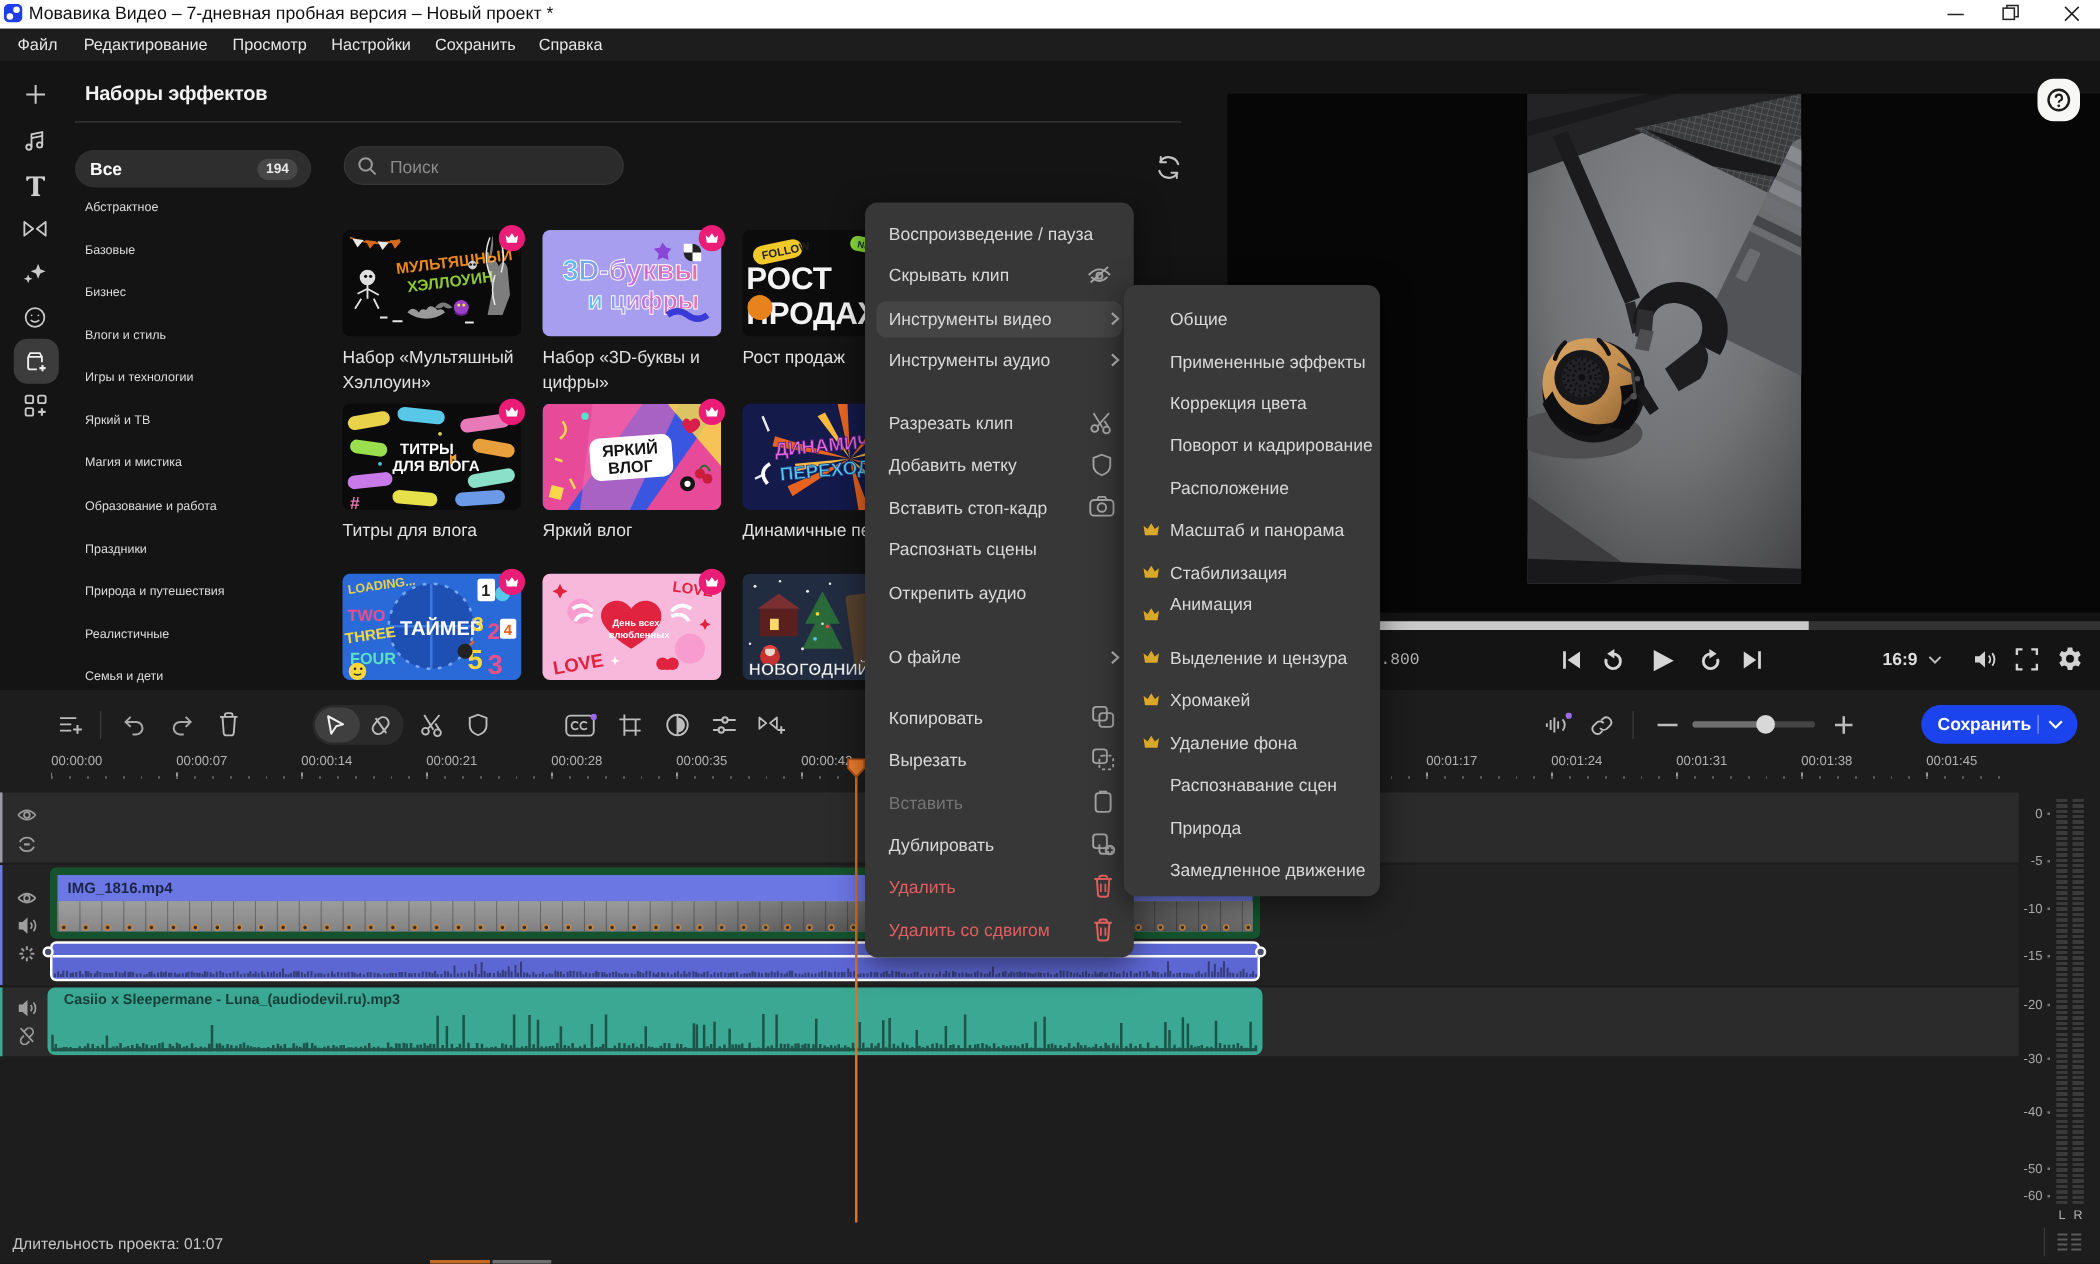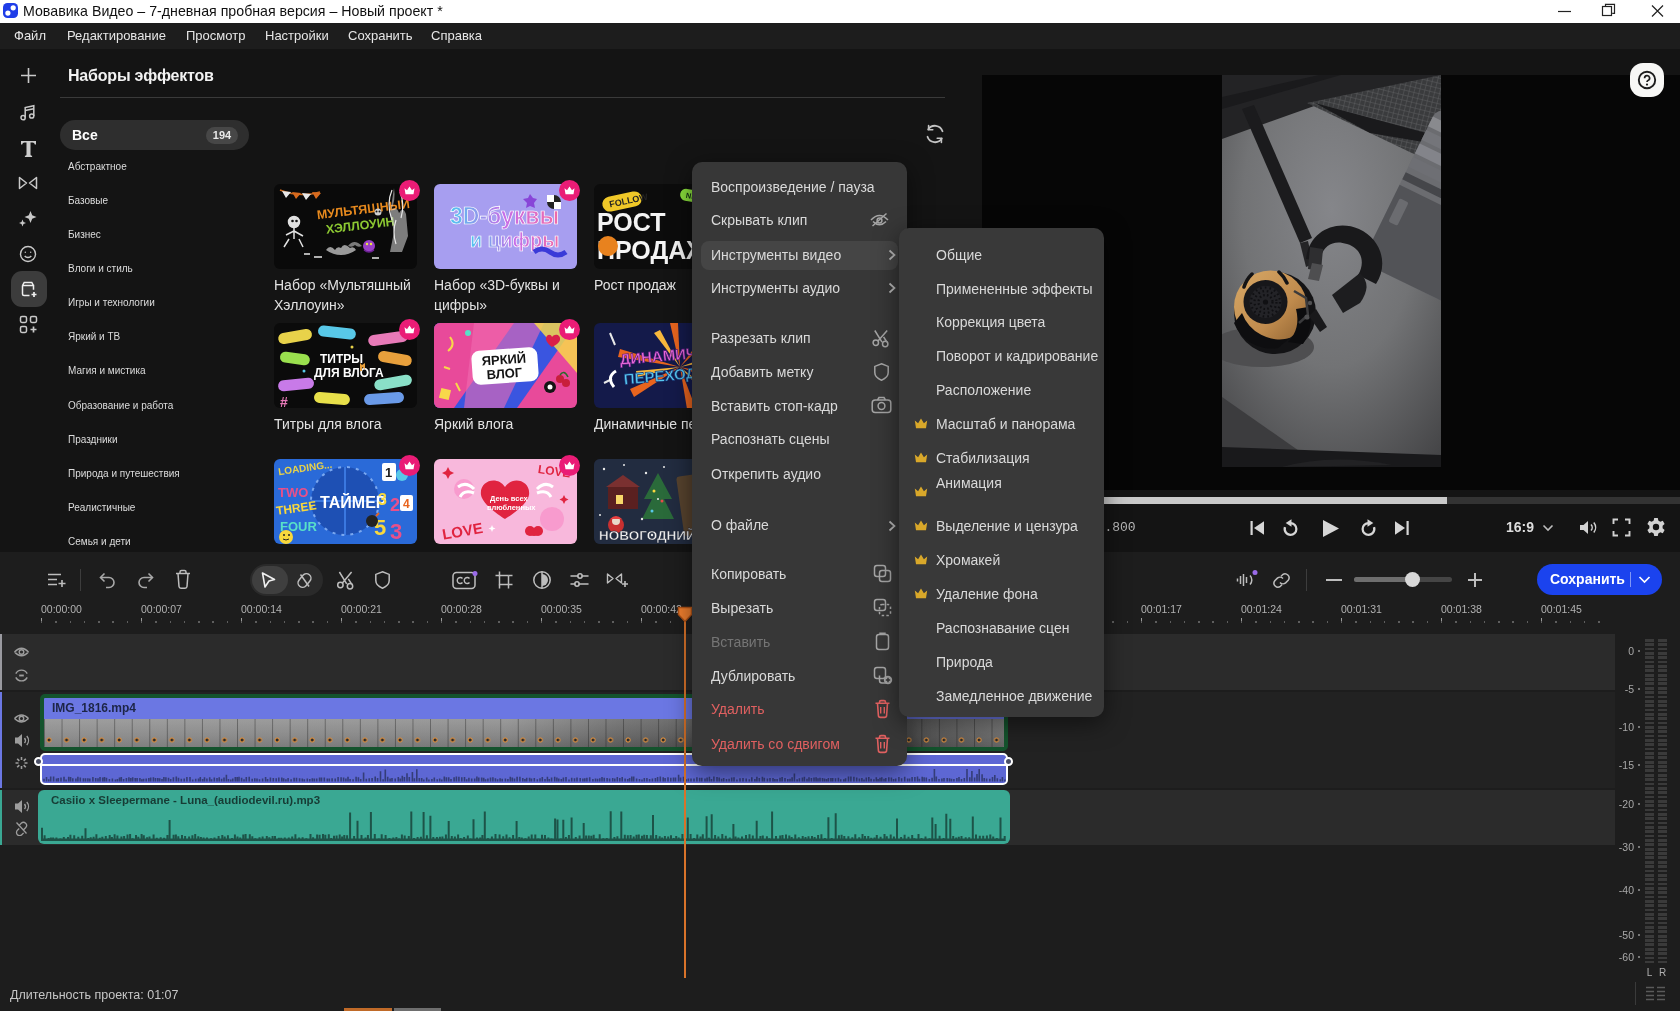--- a/index.html
+++ b/index.html
@@ -117,20 +117,27 @@
   <div class="cat" style="top:214px">Влоги и стиль</div>
   <div class="cat" style="top:248px">Игры и технологии</div>
   <div class="cat" style="top:282px">Яркий и ТВ</div>
   <div class="cat" style="top:316px">Магия и мистика</div>
   <div class="cat" style="top:351px">Образование и работа</div>
   <div class="cat" style="top:385px">Праздники</div>
   <div class="cat" style="top:419px">Природа и путешествия</div>
   <div class="cat" style="top:453px">Реалистичные</div>
   <div class="cat" style="top:487px">Семья и дети</div>
 
+  <div class="abs" style="left:219px;top:68px;width:224px;height:31px;border-radius:16px;background:#2b2b2b;border:1px solid #363636">
+    <svg class="abs" style="left:10px;top:7px" width="16" height="16" viewBox="0 0 16 16" stroke="#9a9a9a" stroke-width="1.6" fill="none">
+        <circle cx="6.5" cy="6.5" r="5"></circle>
+        <path d="M10.3 10.3L14.5 14.5"></path>
+      </svg>
+    <span class="abs" style="left:36px;top:7px;font-size:14px;color:#8b8b8b">Поиск</span>
+  </div>
 
   <div class="thumb" style="left:218px;top:135px;background:#0a0a0a">
     <svg width="143" height="85" viewBox="0 0 143 85">
       <path d="M6 6q20 8 40 2" stroke="#c86a20" stroke-width="1.5" fill="none"></path>
       <path d="M8 7l4 7 5-6zM28 9l4 7 5-6z" fill="#e8e8e8"></path>
         <path d="M18 8l4 7 5-6zM38 8l4 7 5-6z" fill="#d86a1e"></path>
       <text x="43" y="32" font-size="12.5" font-weight="bold" fill="#e88a1e" transform="rotate(-7 70 30)" font-family="Liberation Sans">МУЛЬТЯШНЫЙ</text>
       <text x="52" y="47" font-size="12.5" font-weight="bold" fill="#8cc832" transform="rotate(-7 75 45)" font-family="Liberation Sans">ХЭЛЛОУИН</text>
       <g stroke="#e0e0e0" stroke-width="1.5" fill="none">
           <circle cx="20" cy="38" r="5.5" fill="#e0e0e0"></circle>
@@ -356,21 +363,21 @@
     </div>
   <div class="crown" style="left:503px;top:406px">
       <svg width="11" height="9" viewBox="0 0 11 9">
         <path d="M.5 2.2l2.5 2L5.5.5l2.5 3.7 2.5-2-1 6H1.5z" fill="#fff"></path>
       </svg>
     </div>
   <div class="tlabel" style="left:218px;top:226px">Набор «Мультяшный<br>Хэллоуин»</div>
   <div class="tlabel" style="left:378px;top:226px">Набор «3D-буквы и<br>цифры»</div>
   <div class="tlabel" style="left:538px;top:226px">Рост продаж</div>
   <div class="tlabel" style="left:218px;top:365px">Титры для влога</div>
-  <div class="tlabel" style="left:378px;top:365px">Яркий влога</div>
+  <div class="tlabel" style="left:378px;top:365px">Яркий влог</div>
   <div class="tlabel" style="left:538px;top:365px">Динамичные переходы</div>
 </div>
 
 <div id="preview">
   <div id="pvblack"></div>
   <svg class="abs" style="left:240px;top:26px" width="219" height="392" viewBox="0 0 219 392">
     <defs>
       <radialGradient id="desk" cx="50%" cy="34%" r="90%">
           <stop offset="0" stop-color="#85868a"></stop>
           <stop offset=".45" stop-color="#727375"></stop>
@@ -596,21 +603,21 @@
     <g stroke-width="1.6">
         <path d="M8.5 46v3M8.5 55v3M2.5 52h3M14.5 52h-3M4.2 47.8l2.1 2.1M12.8 56.2l-2.1-2.1M4.2 56.2l2.1-2.1M12.8 47.8l-2.1 2.1"></path>
       </g>
   </svg>
   <svg class="abs" style="left:13px;top:248px" width="17" height="36" viewBox="0 0 17 36" fill="none" stroke="#9d9d9d" stroke-width="1.4">
     <path d="M2 3.5v6h3l4 3.5v-13l-4 3.5z" fill="#9d9d9d" stroke="none"></path>
       <path d="M11.5 4a4 4 0 0 1 0 5M13.8 2a7 7 0 0 1 0 9"></path>
     <path d="M6.2 28.5l-1.8 1.8a3.1 3.1 0 0 0 4.4 4.4l1.8-1.8M10.8 29.5l1.8-1.8a3.1 3.1 0 0 0-4.4-4.4l-1.8 1.8M3.5 22.5l10 11" stroke-width="1.3"></path>
     </svg>
 
-  <div class="abs" style="left:40px;top:142px;width:968px;height:57px;border:4px solid #14532d;border-radius:5px;background:#6b77e3;overflow:hidden">
+  <div class="abs" style="left:40px;top:142px;width:968px;height:57px;border:6px solid #14532d;border-radius:5px;background:#6b77e3;overflow:hidden">
     <div class="abs" style="left:8px;top:3px;font-size:12px;font-weight:bold;color:#1d2547">IMG_1816.mp4</div>
     <div class="abs" style="left:0;top:21px;width:964px;height:32px;background-color:#8a8a8a;background-image:radial-gradient(circle 1.2px at 5px 21px,#2a2a2a 1.1px,rgba(0,0,0,0) 1.8px),radial-gradient(circle 2.6px at 5px 21px,#d28a40 2.2px,rgba(0,0,0,0) 3px),repeating-linear-gradient(90deg,rgba(25,25,25,.38) 0 1px,rgba(0,0,0,0) 1px 17.55px),linear-gradient(90deg,rgba(160,160,160,.45) 0%,rgba(150,150,150,.35) 48%,rgba(70,70,70,.4) 60%,rgba(40,40,40,.45) 70%,rgba(125,125,125,.3) 80%,rgba(35,35,35,.5) 90%,rgba(100,100,100,.35) 100%),linear-gradient(180deg,#9c9c9c 0%,#828282 50%,#5f5f5f 100%);background-size:17.55px 32px,17.55px 32px,17.55px 32px,100% 100%,100% 100%"></div>
   </div>
 
   <div class="abs" style="left:40px;top:201px;width:968px;height:32px;border:2px solid #fff;border-radius:5px;background:#5d67d4;overflow:hidden">
     <svg class="abs" style="left:0;top:14px" width="964" height="14" viewBox="0 0 964 14" preserveAspectRatio="none">
         <path d="M2.0 12.5V9.7M4.5 12.5V8.1M6.7 12.5V10.2M8.7 12.5V7.6M11.6 12.5V7.6M14.5 12.5V9.4M16.3 12.5V8.9M19.0 12.5V8.5M22.0 12.5V7.7M24.1 12.5V10.4M26.7 12.5V7.8M28.6 12.5V8.0M30.8 12.5V9.3M33.9 12.5V9.6M35.9 12.5V7.8M38.3 12.5V8.5M41.4 12.5V9.2M43.5 12.5V9.3M45.9 12.5V9.3M47.8 12.5V9.4M50.9 12.5V7.9M53.7 12.5V8.9M56.0 12.5V9.3M58.0 12.5V8.0M60.7 12.5V8.6M62.5 12.5V8.1M64.5 12.5V8.8M67.4 12.5V9.9M70.4 12.5V9.5M73.4 12.5V10.5M75.4 12.5V10.1M77.5 12.5V8.5M79.3 12.5V8.1M81.6 12.5V10.0M84.4 12.5V8.9M86.9 12.5V8.2M88.8 12.5V9.0M90.7 12.5V8.2M93.2 12.5V9.1M95.1 12.5V9.1M97.9 12.5V9.0M99.8 12.5V10.3M101.6 12.5V9.7M104.2 12.5V9.5M106.8 12.5V9.1M108.7 12.5V8.4M111.4 12.5V8.2M113.5 12.5V9.1M115.8 12.5V9.1M117.7 12.5V9.2M120.0 12.5V10.0M121.9 12.5V8.0M123.9 12.5V8.3M126.5 12.5V8.7M128.7 12.5V10.1M131.4 12.5V8.2M134.3 12.5V7.6M136.5 12.5V8.8M139.3 12.5V9.8M142.2 12.5V9.4M144.9 12.5V8.1M148.0 12.5V8.0M150.7 12.5V10.4M153.7 12.5V9.7M156.5 12.5V9.6M158.3 12.5V7.9M160.6 12.5V10.1M162.5 12.5V8.3M164.9 12.5V9.5M167.7 12.5V8.2M169.6 12.5V10.3M172.3 12.5V8.5M175.0 12.5V9.0M177.2 12.5V8.2M179.6 12.5V9.7M182.0 12.5V8.5M184.4 12.5V5.8M186.5 12.5V10.1M188.8 12.5V10.5M190.8 12.5V9.4M193.3 12.5V8.0M195.2 12.5V7.9M197.0 12.5V7.7M199.6 12.5V8.8M202.0 12.5V10.2M204.3 12.5V8.1M207.2 12.5V7.7M210.2 12.5V9.8M212.8 12.5V9.3M215.0 12.5V9.5M217.5 12.5V10.2M220.6 12.5V9.5M223.6 12.5V8.1M225.6 12.5V9.9M228.4 12.5V8.5M231.3 12.5V9.0M234.2 12.5V9.2M236.8 12.5V8.6M239.8 12.5V8.6M241.7 12.5V9.2M243.9 12.5V10.3M246.1 12.5V9.1M249.1 12.5V10.3M252.1 12.5V8.7M254.5 12.5V8.8M257.6 12.5V9.2M260.3 12.5V9.5M262.3 12.5V10.3M265.3 12.5V9.5M267.8 12.5V10.0M270.3 12.5V9.2M272.3 12.5V9.4M274.7 12.5V9.5M277.6 12.5V8.6M279.5 12.5V8.5M282.3 12.5V8.5M285.3 12.5V9.5M287.3 12.5V9.5M290.1 12.5V9.3M293.2 12.5V9.6M296.1 12.5V8.1M299.1 12.5V8.3M301.6 12.5V8.6M303.9 12.5V9.4M306.0 12.5V7.7M308.1 12.5V10.1M311.1 12.5V10.2M314.1 12.5V7.8M316.4 12.5V8.2M318.7 12.5V10.0M321.6 12.5V3.4M324.3 12.5V9.8M327.2 12.5V9.2M330.1 12.5V9.1M333.2 12.5V7.5M335.6 12.5V8.9M338.5 12.5V2.2M341.1 12.5V10.2M343.3 12.5V0.6M345.7 12.5V7.7M348.1 12.5V9.5M350.0 12.5V9.0M353.2 12.5V9.4M356.3 12.5V8.0M358.3 12.5V9.6M360.3 12.5V6.7M362.4 12.5V8.0M365.0 12.5V4.2M367.3 12.5V8.1M370.4 12.5V2.9M372.4 12.5V9.2M374.8 12.5V0.2M377.3 12.5V9.0M379.7 12.5V9.1M381.8 12.5V10.5M384.7 12.5V8.6M386.9 12.5V10.4M389.9 12.5V10.0M392.3 12.5V8.4M395.2 12.5V10.3M397.7 12.5V9.6M399.8 12.5V10.4M402.3 12.5V7.5M404.4 12.5V8.2M406.7 12.5V8.2M409.0 12.5V10.1M412.1 12.5V8.3M414.4 12.5V7.6M416.9 12.5V7.7M419.8 12.5V8.3M422.5 12.5V8.0M424.7 12.5V10.3M426.9 12.5V8.7M429.7 12.5V9.4M432.7 12.5V9.4M434.9 12.5V7.6M436.8 12.5V8.6M439.7 12.5V8.5M441.7 12.5V8.7M443.6 12.5V10.3M445.9 12.5V9.4M448.5 12.5V8.5M450.9 12.5V8.2M453.4 12.5V9.3M455.6 12.5V10.2M458.1 12.5V9.3M460.2 12.5V9.7M463.4 12.5V9.6M465.9 12.5V10.1M468.3 12.5V7.8M470.3 12.5V8.5M472.5 12.5V9.5M475.1 12.5V7.8M477.9 12.5V7.7M480.8 12.5V9.0M482.9 12.5V10.1M484.7 12.5V8.8M487.6 12.5V8.8M489.5 12.5V9.6M492.3 12.5V8.9M495.3 12.5V10.3M498.0 12.5V9.2M500.3 12.5V7.9M503.0 12.5V10.0M505.4 12.5V7.8M507.3 12.5V10.0M509.6 12.5V8.4M512.7 12.5V7.8M514.9 12.5V8.6M516.8 12.5V9.6M519.3 12.5V10.0M521.4 12.5V8.5M524.0 12.5V8.0M527.0 12.5V10.4M529.7 12.5V8.8M532.5 12.5V9.3M535.0 12.5V8.6M538.2 12.5V9.1M540.9 12.5V9.6M542.8 12.5V9.2M544.9 12.5V8.7M547.7 12.5V8.3M550.9 12.5V10.1M553.5 12.5V9.5M555.6 12.5V9.8M557.8 12.5V9.3M560.0 12.5V7.9M562.2 12.5V8.8M565.1 12.5V9.0M567.6 12.5V9.6M570.7 12.5V9.0M572.8 12.5V9.4M575.3 12.5V7.9M577.8 12.5V8.9M580.2 12.5V7.9M583.1 12.5V9.4M585.7 12.5V9.9M587.6 12.5V9.0M589.8 12.5V7.5M591.7 12.5V7.6M594.6 12.5V9.5M597.5 12.5V9.9M600.0 12.5V10.4M602.3 12.5V9.1M604.9 12.5V9.0M607.6 12.5V10.0M610.4 12.5V9.6M613.4 12.5V8.9M615.6 12.5V8.1M618.3 12.5V7.6M621.2 12.5V8.3M623.1 12.5V9.1M626.0 12.5V8.2M628.8 12.5V8.7M631.5 12.5V8.6M633.5 12.5V8.5M636.6 12.5V5.7M638.6 12.5V8.4M641.5 12.5V7.7M644.3 12.5V10.3M646.4 12.5V9.5M649.0 12.5V9.6M652.0 12.5V9.5M654.9 12.5V8.3M657.7 12.5V8.7M659.8 12.5V8.8M663.0 12.5V9.6M665.1 12.5V8.4M667.4 12.5V7.7M669.5 12.5V10.1M671.9 12.5V7.6M675.0 12.5V8.1M677.2 12.5V8.4M679.6 12.5V9.7M681.7 12.5V8.9M684.5 12.5V10.1M687.1 12.5V9.8M689.7 12.5V8.6M692.0 12.5V8.3M694.9 12.5V10.5M698.0 12.5V9.3M701.0 12.5V9.1M704.2 12.5V9.5M707.3 12.5V10.2M709.8 12.5V8.3M712.9 12.5V10.0M714.9 12.5V7.7M717.3 12.5V9.0M720.4 12.5V7.7M722.3 12.5V8.8M725.4 12.5V9.6M728.0 12.5V9.0M731.0 12.5V9.1M732.9 12.5V10.0M735.1 12.5V9.9M738.0 12.5V8.8M740.1 12.5V7.9M743.0 12.5V9.0M745.8 12.5V9.9M748.0 12.5V9.8M750.1 12.5V8.2M752.4 12.5V4.4M755.1 12.5V10.3M757.4 12.5V9.3M760.4 12.5V8.4M762.4 12.5V7.8M765.0 12.5V9.8M767.0 12.5V8.3M769.4 12.5V8.9M772.0 12.5V8.5M774.1 12.5V8.2M776.0 12.5V9.2M778.0 12.5V8.8M780.5 12.5V9.0M782.5 12.5V9.5M784.5 12.5V9.9M786.4 12.5V9.0M788.9 12.5V9.0M790.7 12.5V9.1M793.5 12.5V9.3M796.4 12.5V8.8M798.7 12.5V10.3M801.8 12.5V10.3M803.6 12.5V9.3M806.5 12.5V7.6M808.9 12.5V7.5M811.9 12.5V7.8M814.7 12.5V8.5M817.4 12.5V9.5M819.9 12.5V8.9M822.0 12.5V10.5M824.3 12.5V8.5M826.8 12.5V8.0M829.1 12.5V9.7M831.9 12.5V10.2M834.3 12.5V8.2M836.1 12.5V9.9M838.0 12.5V8.7M839.8 12.5V8.3M842.0 12.5V9.8M843.8 12.5V9.0M846.8 12.5V8.3M849.4 12.5V8.5M851.6 12.5V10.1M853.7 12.5V9.6M856.9 12.5V7.9M859.6 12.5V9.2M862.7 12.5V7.7M865.6 12.5V9.5M867.6 12.5V9.4M870.1 12.5V8.0M872.9 12.5V8.1M875.5 12.5V7.6M877.4 12.5V9.8M880.2 12.5V7.7M882.1 12.5V8.3M884.3 12.5V8.5M887.3 12.5V9.9M890.1 12.5V8.8M892.4 12.5V-1.5M894.3 12.5V7.5M897.0 12.5V9.9M899.9 12.5V9.4M902.0 12.5V9.0M905.2 12.5V9.1M907.5 12.5V9.3M909.5 12.5V9.7M911.9 12.5V10.0M914.9 12.5V9.0M917.0 12.5V8.0M919.5 12.5V10.0M922.3 12.5V9.0M925.0 12.5V-0.8M927.8 12.5V8.2M929.9 12.5V2.0M932.6 12.5V8.5M935.0 12.5V4.9M937.2 12.5V-0.5M940.1 12.5V5.2M942.2 12.5V8.9M944.6 12.5V9.4M947.8 12.5V9.8M950.5 12.5V7.9M952.8 12.5V5.9M955.3 12.5V9.2M958.3 12.5V10.2M960.4 12.5V7.9M962.9 12.5V10.4M966.0 12.5V7.8" stroke="#343d78" stroke-width="1.6" fill="none"></path>
       </svg>
     <div class="abs" style="left:0;top:9px;width:964px;height:2px;background:#fff"></div>
   </div>

